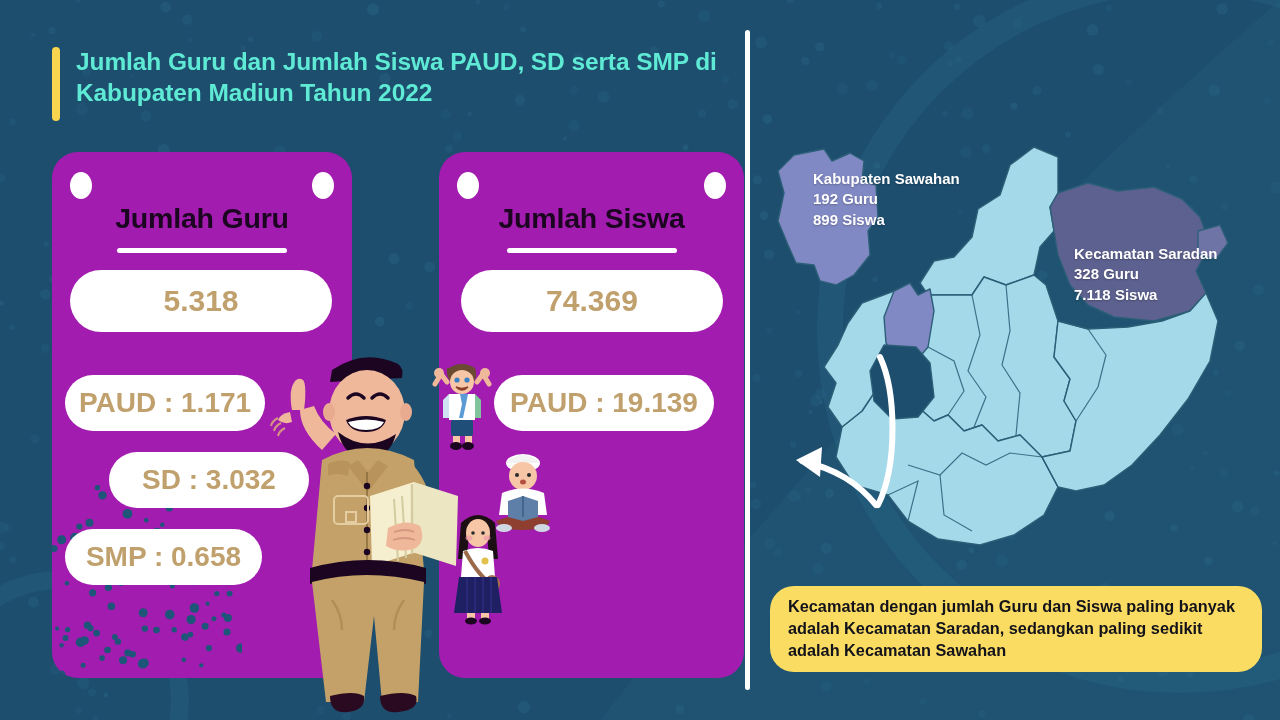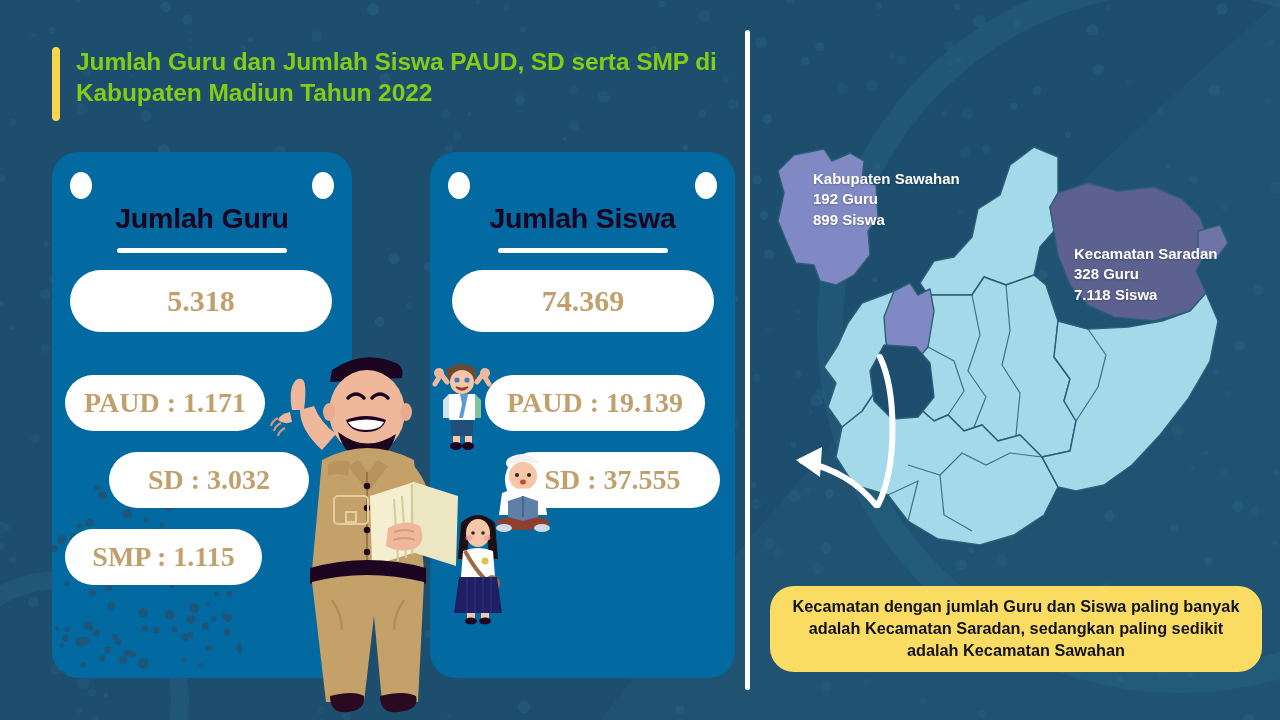--- a/index.html
+++ b/index.html
@@ -28,46 +28,46 @@
   }
   #right-panel {
     position: absolute; left: 748px; top: 0; width: 532px; height: 720px;
   }
 
   .title-block { position: absolute; display: flex; align-items: flex-start; }
   .title-bar {
     width: 8px; border-radius: 4px; background: #f7d54f; flex: 0 0 8px;
   }
   .title-text {
-    color: #84cc16;
+    color: #5eead4;
     font-weight: bold;
     line-height: 1.25;
     margin-left: 16px;
     letter-spacing: -0.1px;
   }
 
   #title-left { left: 52px; top: 47px; }
   #title-left .title-bar { height: 74px; }
   #title-left .title-text { font-size: 24.5px; width: 660px; }
 
   
   #divider {
     position: absolute; left: 745px; top: 30px;
     width: 5px; height: 660px; background: #ffffff; border-radius: 3px;
   }
 
   
   .stat-card {
     position: absolute;
-    background: #0369a1;
+    background: #a21caf;
     border-radius: 26px;
     overflow: hidden;
   }
   #card-guru  { left: 52px;  top: 152px; width: 300px; height: 526px; }
-  #card-siswa { left: 430px; top: 152px; width: 305px; height: 526px; }
+  #card-siswa { left: 439px; top: 152px; width: 305px; height: 526px; }
 
   .card-dot-tl, .card-dot-tr {
     position: absolute; top: 20px;
     width: 22px; height: 27px; border-radius: 50%;
     background: #ffffff;
   }
   .card-dot-tl { left: 18px; }
   .card-dot-tr { right: 18px; }
 
   .card-title {
@@ -84,21 +84,20 @@
 
   .pill {
     position: absolute;
     background: #ffffff;
     border-radius: 40px;
     display: flex; align-items: center; justify-content: center;
     color: #c0a06c;
     font-weight: bold;
     white-space: nowrap;
     z-index: 4;
-    font-family: Liberation Serif, serif;
   }
   .pill.big { font-size: 30px; }
   .pill.small { font-size: 28px; }
 
   
   #guru-total { left: 18px;  top: 118px; width: 262px; height: 62px; }
   #guru-paud  { left: 13px;  top: 223px; width: 200px; height: 56px; }
   #guru-sd    { left: 57px;  top: 300px; width: 200px; height: 56px; }
   #guru-smp   { left: 13px;  top: 377px; width: 197px; height: 56px; }
 
@@ -126,21 +125,20 @@
     white-space: nowrap;
   }
   #label-sawahan { left: 55px; top: 34px; }
   #label-saradan { left: 316px; top: 85px; margin-top: 24px; }
 
   
   #caption {
     position: absolute; left: 770px; top: 586px; width: 492px; height: 86px;
     background: #fbdc63; border-radius: 24px;
     display: flex; align-items: center; justify-content: center;
-    text-align: center;
     color: #12121a; font-weight: bold; font-size: 16.3px; line-height: 1.33;
     padding: 0 18px;
   }
 </style>
 </head>
 <body>
 
 <svg id="bg-sweep" viewBox="0 0 1280 720" preserveAspectRatio="none">
   <path d="M1280 0 L1280 720 L600 720 C760 520 980 260 1280 0 Z" fill="#205875" opacity=".55"></path>
   <circle cx="1290" cy="420" r="420" fill="none" stroke="#2a6party"></circle>
@@ -564,31 +562,30 @@
         <circle cx="5.1" cy="150.6" r="2.1" fill="#1d5679"></circle>
         <circle cx="108.4" cy="14.2" r="3.7" fill="#1d5679"></circle>
         <circle cx="15.0" cy="105.2" r="2.3" fill="#1d5679"></circle>
         <circle cx="175.9" cy="140.0" r="4.0" fill="#1d5679"></circle>
       </svg>
     <div class="card-title">Jumlah Guru</div>
     <div class="card-underline"></div>
     <div class="pill big" id="guru-total">5.318</div>
     <div class="pill small" id="guru-paud">PAUD : 1.171</div>
     <div class="pill small" id="guru-sd">SD : 3.032</div>
-    <div class="pill small" id="guru-smp">SMP : 1.115</div>
+    <div class="pill small" id="guru-smp">SMP : 0.658</div>
   </div>
 
   <div class="stat-card" id="card-siswa">
     <div class="card-dot-tl"></div>
     <div class="card-dot-tr"></div>
     <div class="card-title">Jumlah Siswa</div>
     <div class="card-underline"></div>
     <div class="pill big" id="siswa-total">74.369</div>
     <div class="pill small" id="siswa-paud">PAUD : 19.139</div>
-    <div class="pill small" id="siswa-sd">SD : 37.555</div>
   </div>
 
   <svg class="student" id="student-boy" viewBox="0 0 70 92">
     <path d="M8 26 L14 16 L20 24" stroke="#f0b89b" stroke-width="5" fill="none" stroke-linecap="round"></path>
     <path d="M62 26 L56 16 L50 24" stroke="#f0b89b" stroke-width="5" fill="none" stroke-linecap="round"></path>
     <circle cx="12" cy="15" r="5" fill="#f0b89b"></circle>
       <circle cx="58" cy="15" r="5" fill="#f0b89b"></circle>
     <path d="M22 10 q13 -8 26 0 q3 10 -2 14 l-22 0 q-5 -5 -4 -14z" fill="#6b4a32"></path>
     <ellipse cx="35" cy="24" rx="12" ry="12" fill="#f6c6a6"></ellipse>
     <circle cx="30" cy="22" r="2.6" fill="#3a7fc4"></circle>

